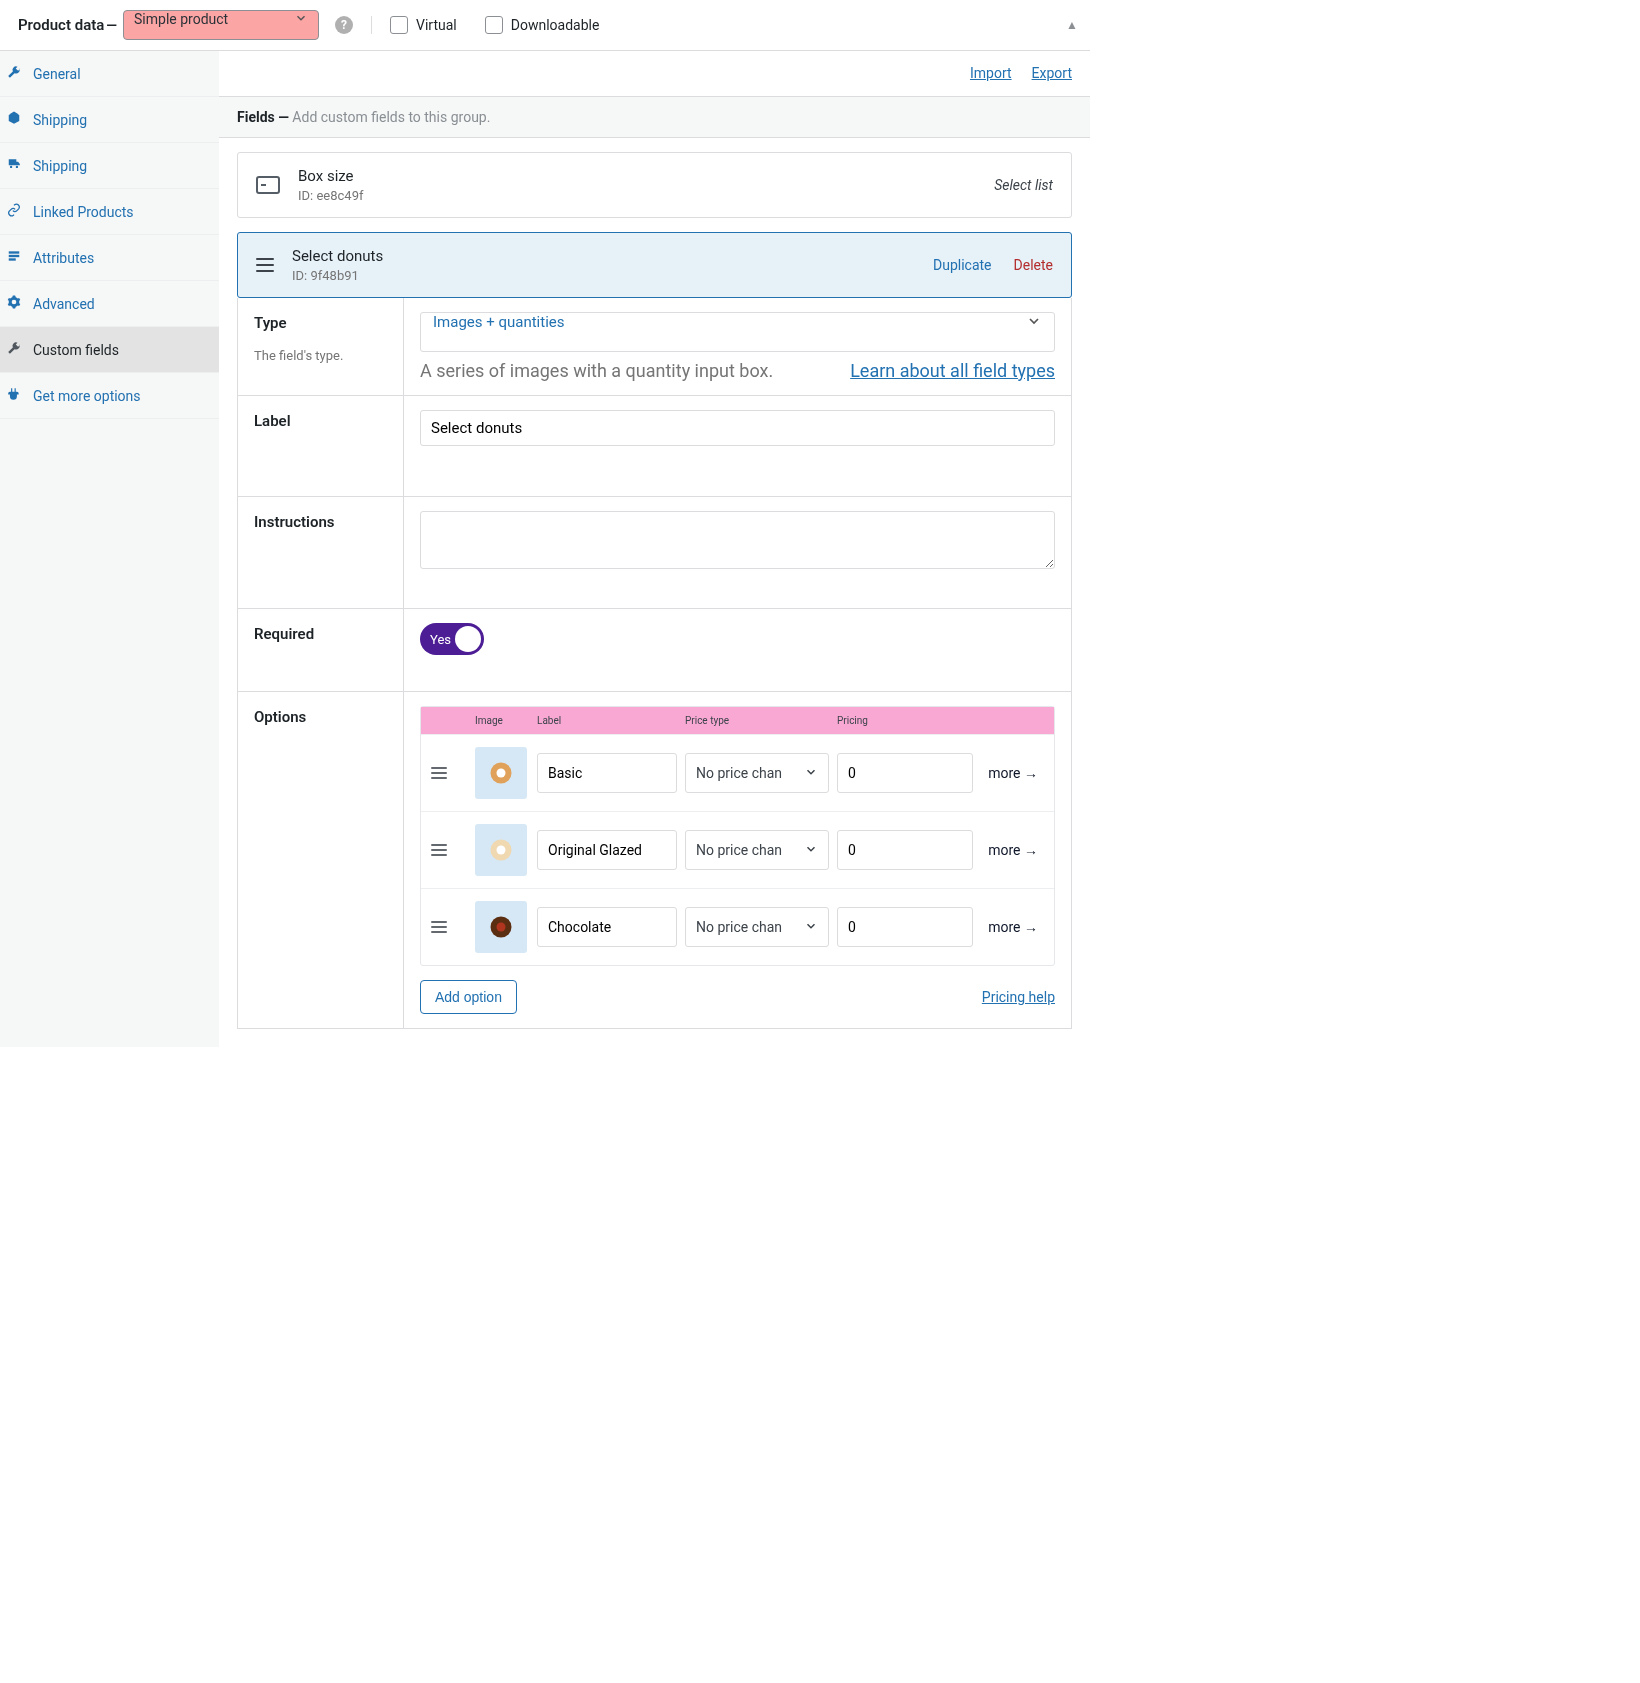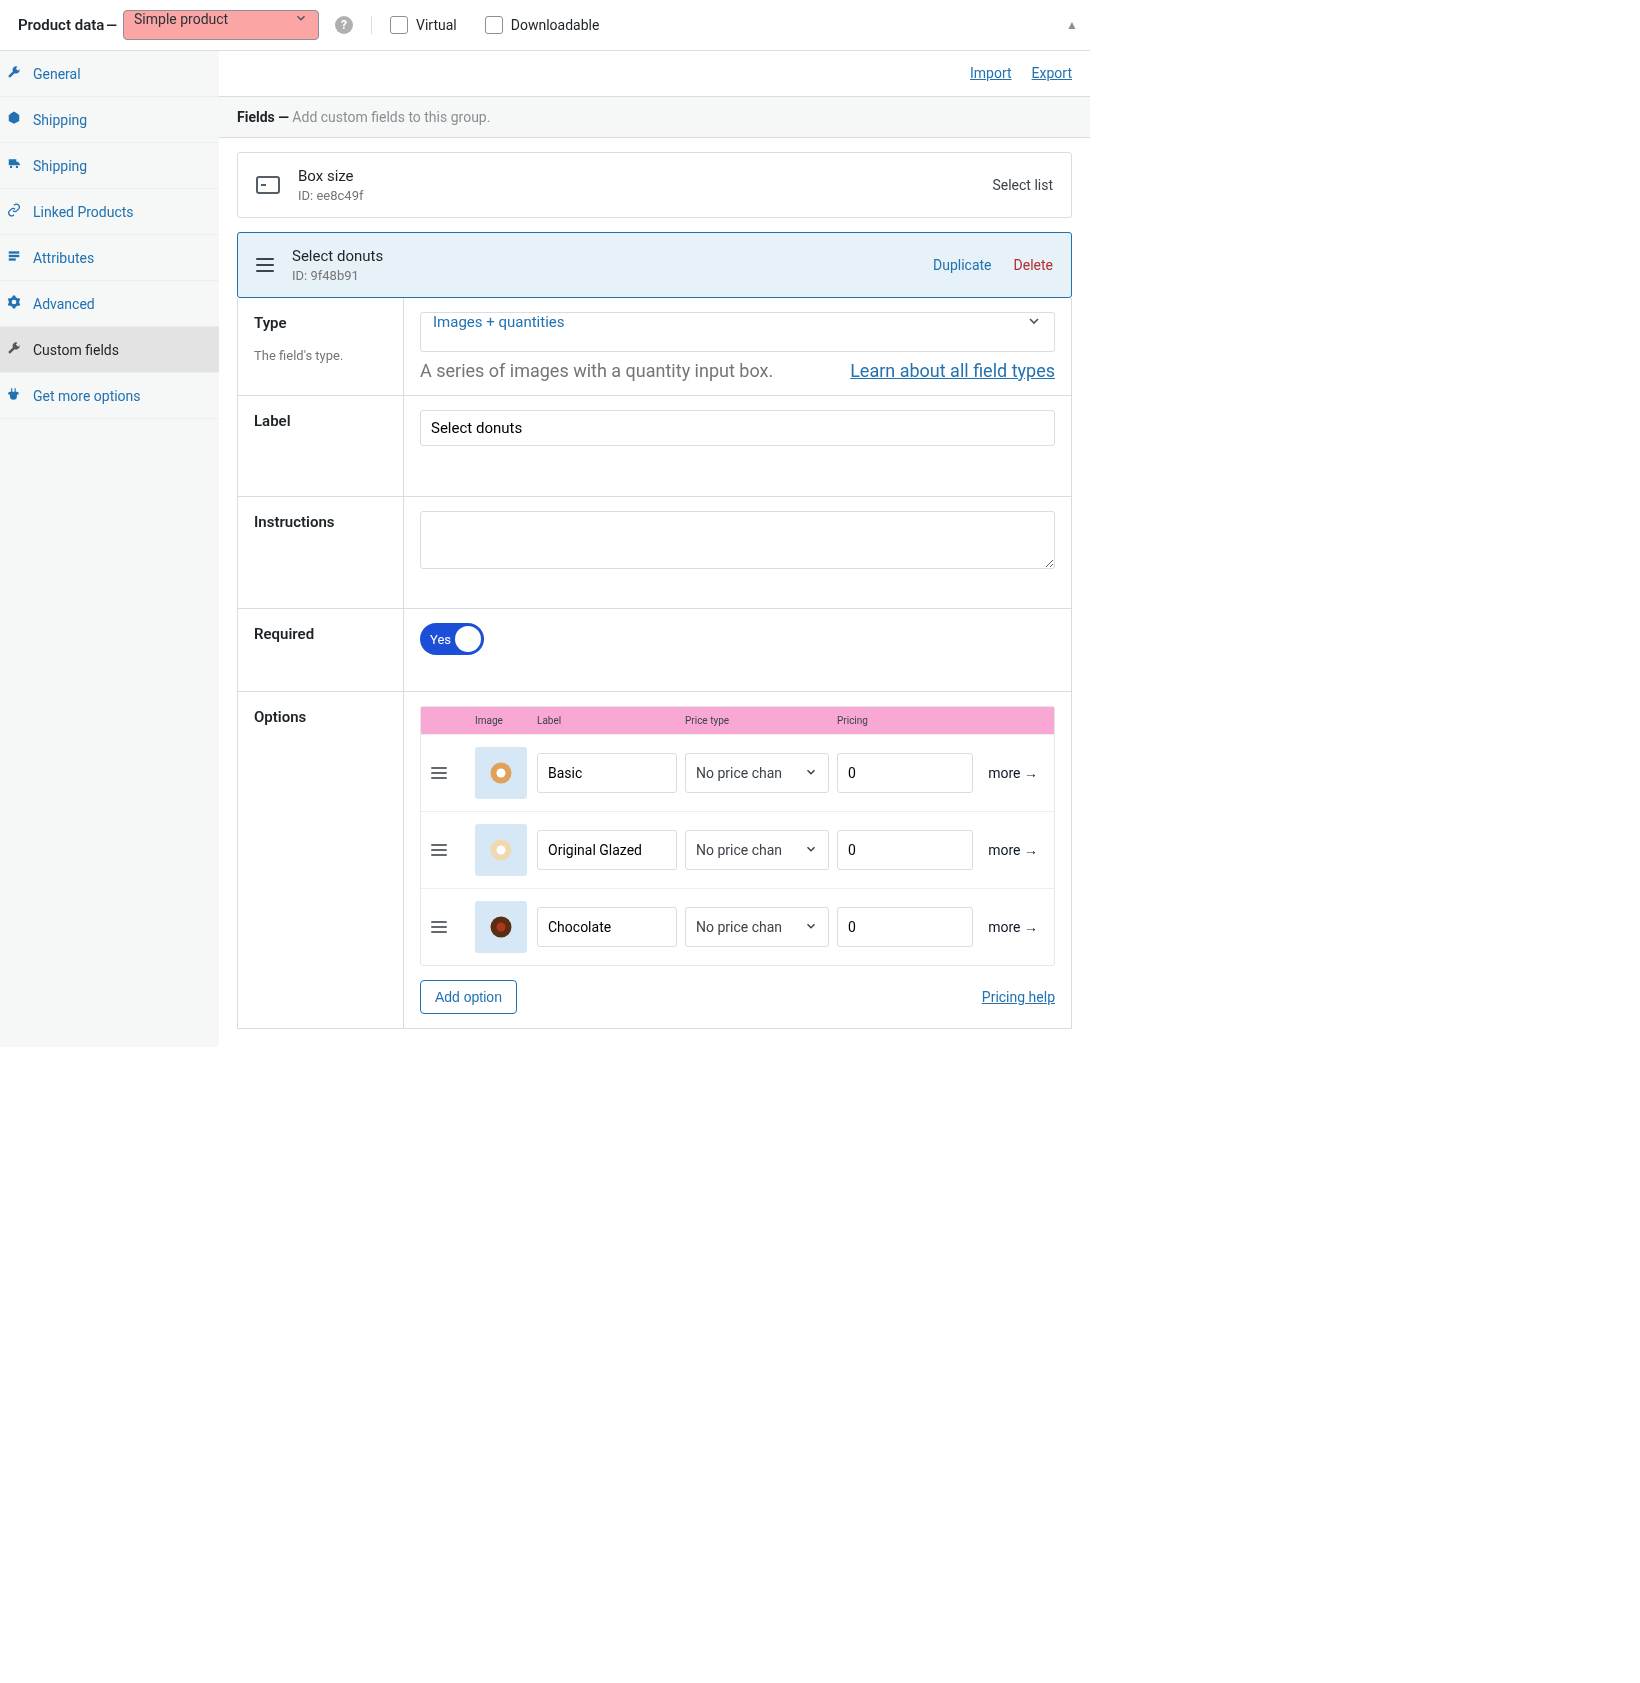--- a/index.html
+++ b/index.html
@@ -82,21 +82,21 @@
   .field-icon-box::after {
     content: ''; position: absolute; left: 3px; top: 50%; width: 5px; height: 2px;
     background: #555d66; transform: translateY(-50%);
   }
   .field-titles { flex: 0 0 auto; }
   .field-titles .t { font-weight: 400; font-size: 15px; }
   .field-titles .id { font-size: 13px; color: #757575; margin-top: 3px; }
   .field-right { margin-left: auto; display:flex; gap: 22px; }
   .field-right .dup { color: #2271b1; }
   .field-right .del { color: #b32d2e; }
-  .field-right .selectlist { color: #3c434a; }
+  .field-right .selectlist { color: #3c434a; font-style: italic; }
 
   .field-card.active {
     border: 1px solid #2271b1; background: #e7f1f8;
   }
   .field-card.active .field-head { border-bottom: none; }
 
   .field-settings {
     margin: 0 18px 18px 18px;
     border: 1px solid #dcdcde; border-top: none;
   }
@@ -120,21 +120,21 @@
   .type-help .hint { color: #757575; }
   .type-help a { color: #2271b1; text-decoration: underline; }
 
   input.txt, textarea.txt {
     width: 100%; border: 1px solid #dcdcde; border-radius: 3px;
     padding: 8px 10px; font-size: 15px; font-family: inherit;
   }
   textarea.txt { height: 58px; resize: both; }
 
   .toggle {
-    width: 64px; height: 32px; border-radius: 16px; background: #1d4ed8;
+    width: 64px; height: 32px; border-radius: 16px; background: #4c1d95;
     position: relative; display: flex; align-items: center;
     color: #fff; font-size: 13px; padding-left: 10px;
   }
   .toggle .knob {
     position: absolute; right: 3px; width: 26px; height: 26px; border-radius: 50%; background: #fff;
   }
 
   .options-table {
     border: 1px solid #e5e7eb; border-radius: 3px;
   }

